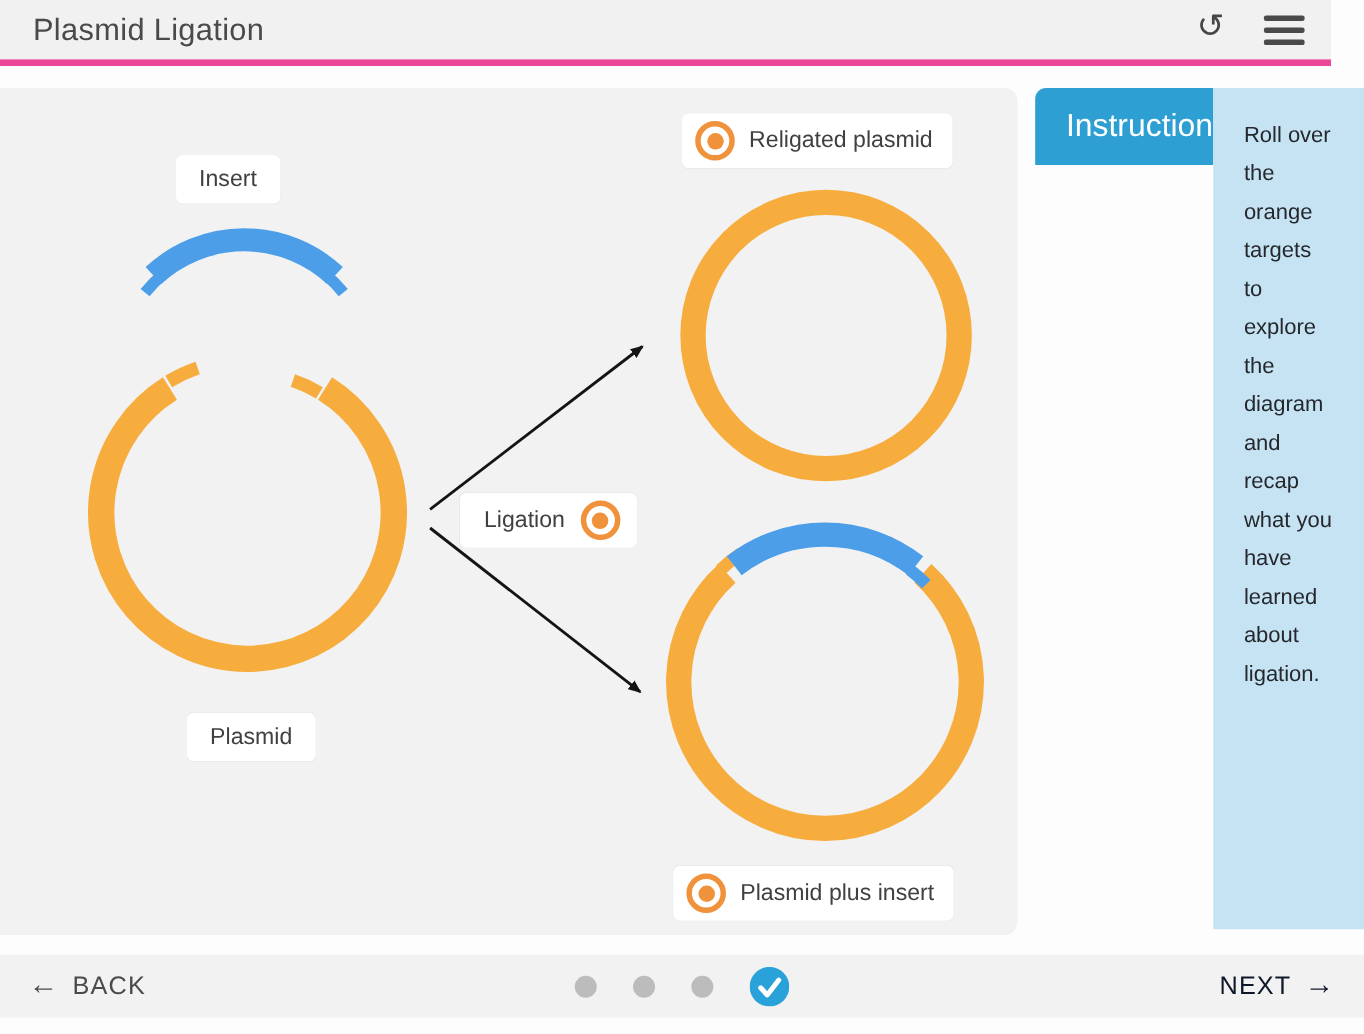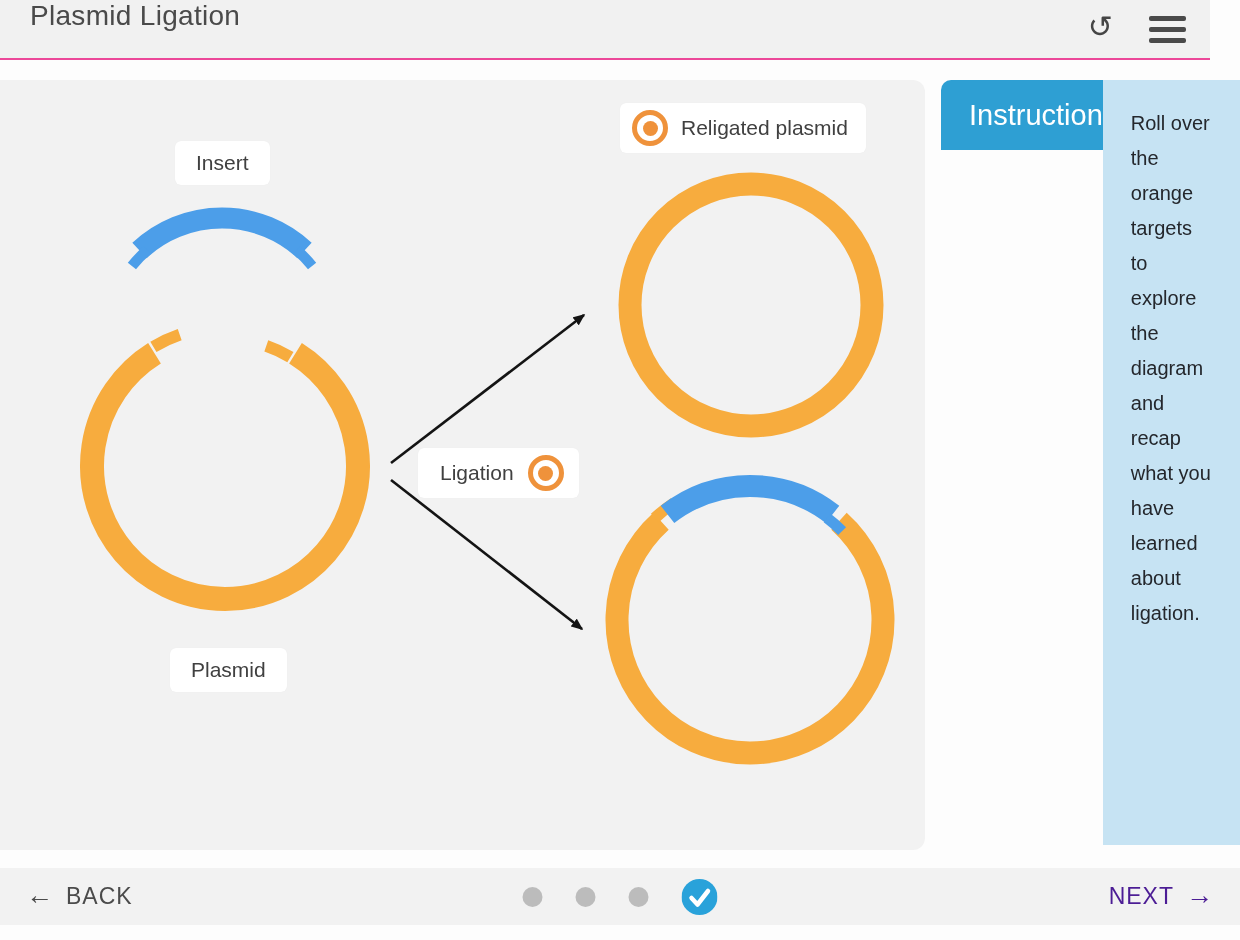--- a/index.html
+++ b/index.html
@@ -2,37 +2,37 @@
 <html><head>
 <meta charset="utf-8">
 <style>
   * { margin:0; padding:0; box-sizing:border-box; }
   html,body { width:1240px; height:940px; }
   body { font-family:"Liberation Sans", sans-serif; background:#ffffff; overflow:hidden; }
   #app { position:relative; width:1240px; height:940px; background:#fdfdfd; }
 
   
   .topbar { position:absolute; left:0; top:0; width:1210px; height:60px;
-            background:#f1f1f1; border-bottom:2px solid #ec4899;
-            display:flex; justify-content:space-between; }
+            background:#f1f1f1; border-bottom:6px solid #ec4899;
+            display:flex; align-items:center; justify-content:space-between; }
   .app-title { font-size:28px; color:#4a4a4a; padding-left:30px; font-weight:400; letter-spacing:.3px; }
   .topbar-icons { display:flex; align-items:center; gap:36px; padding-right:24px; }
   .reset-glyph { font-size:30px; color:#454545; line-height:1; cursor:pointer; transform:translateY(-2px); }
   .hamburger { display:flex; flex-direction:column; gap:6px; cursor:pointer; }
   .hamburger span { display:block; width:37px; height:5px; background:#4a4a4a; border-radius:2px; }
 
   
   .canvas { position:absolute; left:0; top:80px; width:925px; height:770px;
             background:#f2f2f2; border-radius:0 12px 12px 0; }
   .canvas svg { position:absolute; left:0; top:0; }
 
   .diagram-label { position:absolute; background:#ffffff; border-radius:6px;
                    color:#404040; font-size:21px; display:flex; align-items:center;
                    box-shadow:0 0 1px rgba(0,0,0,0.06); white-space:nowrap; }
-  .lbl-insert   { left:175px; top:61px;  padding:10px 21px; }
+  .lbl-insert   { left:160px; top:61px;  padding:10px 21px; }
   .lbl-plasmid  { left:170px; top:568px; padding:10px 21px; }
   .lbl-ligation { left:418px; top:368px; padding:7px 15px 7px 22px; gap:14px; }
   .lbl-religated{ left:620px; top:23px;  padding:7px 18px 7px 12px; gap:13px; }
   .lbl-plus     { left:612px; top:707px; padding:7px 18px 7px 12px; gap:13px; }
 
   .target { width:36px; height:36px; border:5px solid #ef923b; border-radius:50%;
             display:flex; align-items:center; justify-content:center; cursor:pointer; flex:0 0 auto; }
   .target i { display:block; width:15px; height:15px; background:#ef923b; border-radius:50%; }
 
   
@@ -42,21 +42,21 @@
                     display:flex; align-items:center; padding-left:28px; flex:0 0 auto; }
   .sidebar-body { flex:1 1 auto; background:#c6e3f3; color:#24272c;
                   font-size:20px; line-height:35px; padding:26px 28px; }
   .sidebar-footer { height:67px; background:#cfe9f7; flex:0 0 auto; }
 
   
   .bottombar { position:absolute; left:0; top:868px; width:1240px; height:57px;
                background:#f2f2f2; display:flex; align-items:center; justify-content:space-between; }
   .nav-btn { display:flex; align-items:center; gap:12px; font-size:23px; letter-spacing:1px; cursor:pointer; }
   .back-btn { color:#4b4b4b; padding-left:26px; }
-  .next-btn { color:#4c1d95; padding-right:26px; cursor:default; }
+  .next-btn { color:#0f172a; padding-right:26px; cursor:default; }
   .nav-arrow { font-size:27px; line-height:1; transform:translateY(-1px); }
   .progress { position:absolute; left:50%; top:50%; transform:translate(-50%,-50%);
               display:flex; align-items:center; gap:33px; }
   .pdot { width:20px; height:20px; border-radius:50%; background:#bcbcbc; }
   .pcheck { width:36px; height:36px; display:block; }
   .pcheck svg { display:block; }
 </style>
 </head>
 <body>
 
@@ -122,20 +122,26 @@
         </span>
     </div>
 
     <div class="diagram-label lbl-religated">
       <span class="target">
           <i></i>
         </span>
       <span>Religated plasmid</span>
     </div>
 
+    <div class="diagram-label lbl-plus">
+      <span class="target">
+          <i></i>
+        </span>
+      <span>Plasmid plus insert</span>
+    </div>
   </div>
 
   <div class="sidebar">
     <div class="sidebar-header">
       <span>Instruction</span>
     </div>
     <div class="sidebar-body">Roll over the orange targets to explore the diagram and recap what you have learned about ligation.</div>
     <div class="sidebar-footer"></div>
   </div>
 

